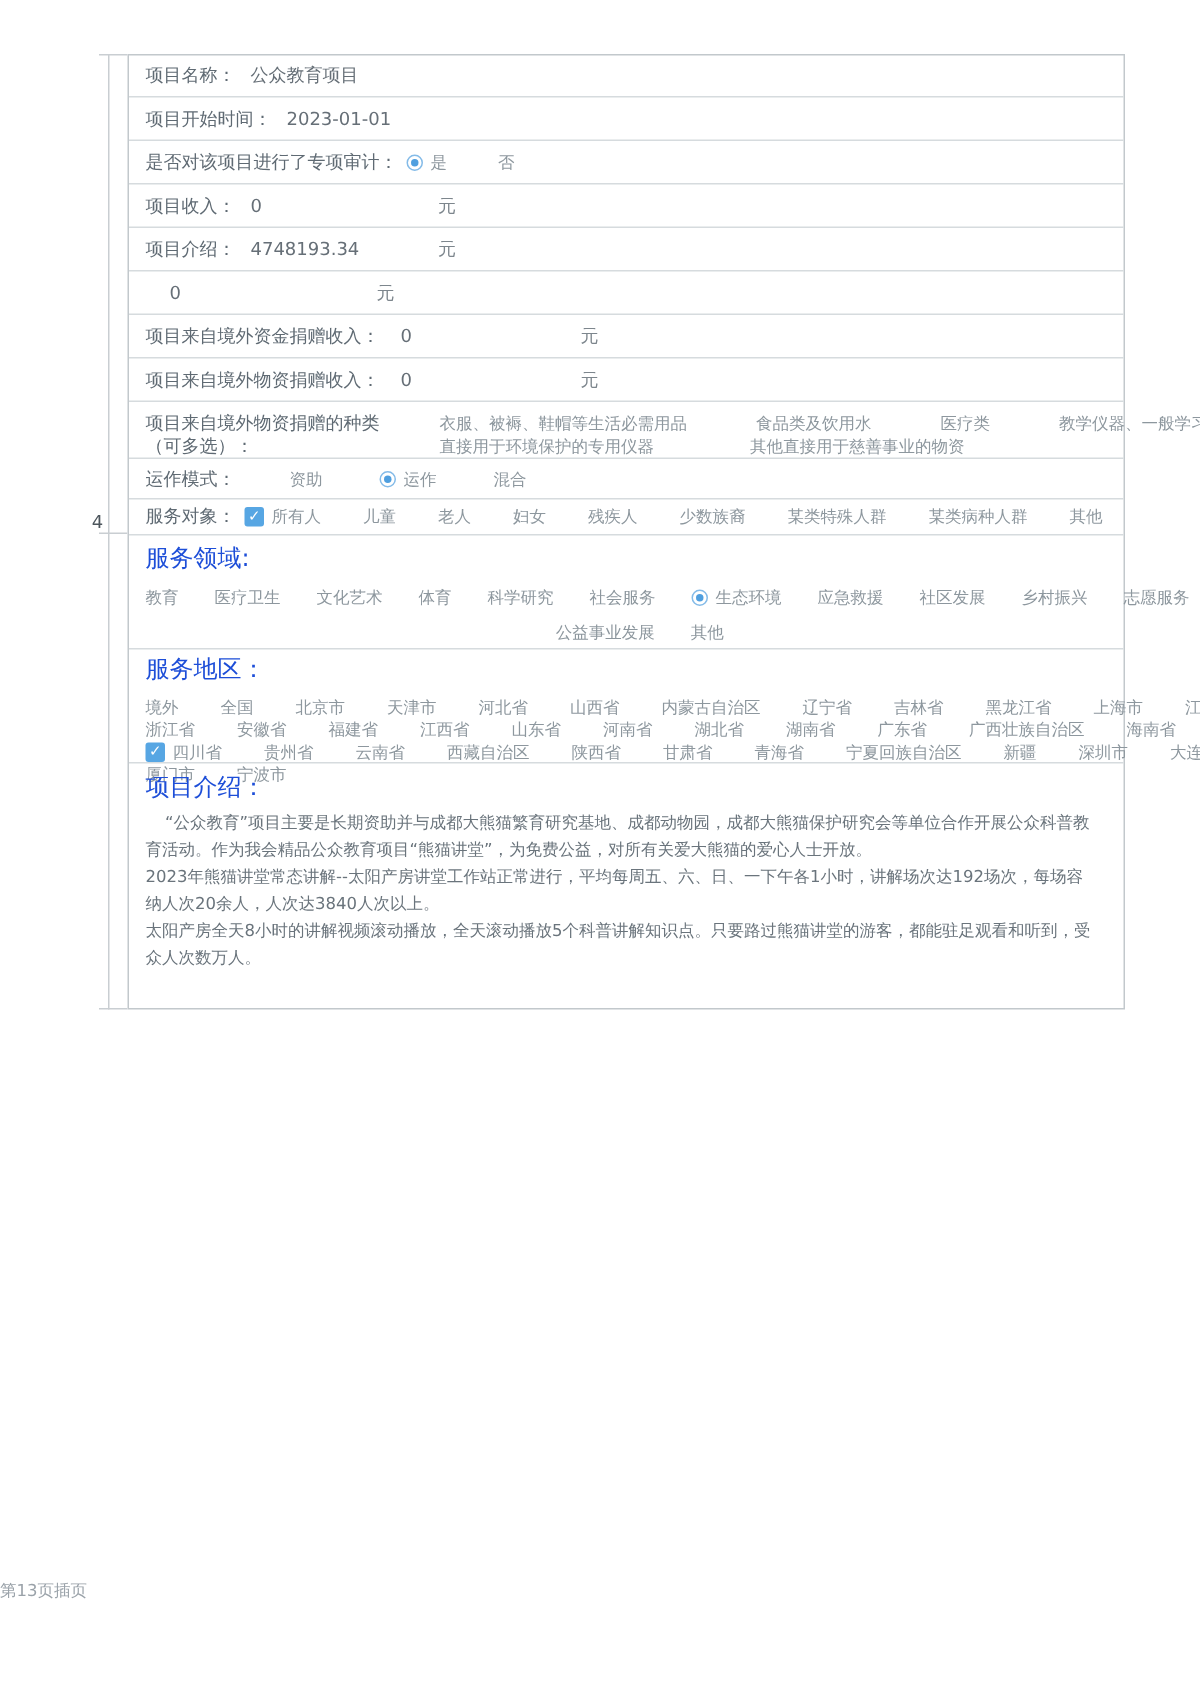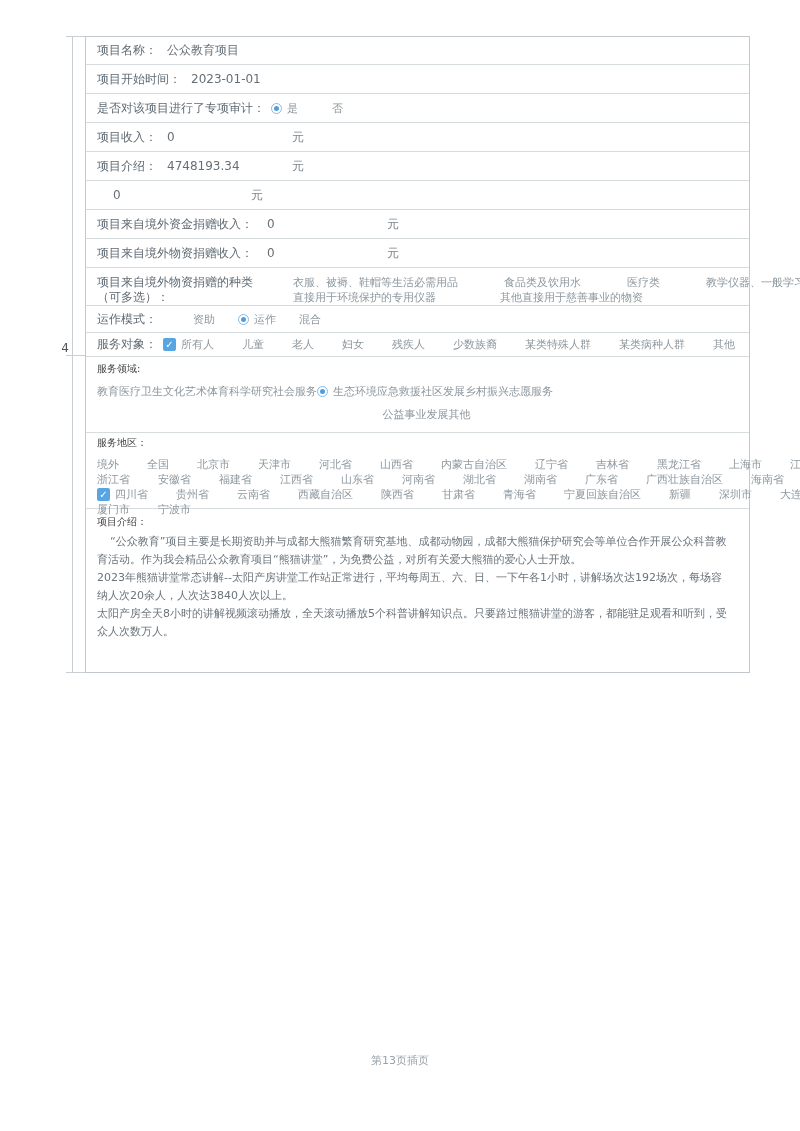--- a/index.html
+++ b/index.html
@@ -30,24 +30,24 @@
   .h28{height:28px}.h29{height:29px}.h38{height:38px}.h27{height:27px}
   .h24{height:24px}.h76{height:76px}.h162{height:162px;border-bottom:none;}
   .lbl{white-space:nowrap;color:#5f6a73;}
   .val{margin-left:10px;color:#666f77;}
   .val-w125{display:inline-block;width:125px;margin-left:10px;color:#666f77;}
   .val-w138{display:inline-block;width:138px;margin-left:16px;color:#666f77;}
   .val-w120{display:inline-block;width:120px;margin-left:14px;color:#666f77;}
   .unit{color:#7d868d;}
   .opts{display:inline-flex;align-items:center;}
   .opts .opt{display:inline-flex;align-items:center;font-size:11px;color:#8d979e;white-space:nowrap;}
-  .gap30{column-gap:23px;}
+  .gap30{column-gap:38px;}
   .gap34{column-gap:34px;}
   .gap28{column-gap:28px;}
-  .gap24{}
+  .gap24{column-gap:24px;}
   .gap46{column-gap:46px;}
   .gap64{column-gap:64px;}
   .ml6{margin-left:6px;}
   .ml36{margin-left:36px;}
   .radio-checked{
     width:11px;height:11px;border:1px solid #84bbe8;border-radius:50%;
     background:#fff;display:inline-flex;align-items:center;justify-content:center;
     margin-right:5px;flex:0 0 auto;box-sizing:border-box;
   }
   .radio-checked::after{content:'';width:5px;height:5px;border-radius:50%;background:#4f9fdf;}
@@ -55,31 +55,31 @@
     width:13px;height:13px;border-radius:2px;background:#57a6e3;color:#fff;
     font-size:10px;line-height:13px;text-align:center;display:inline-block;
     margin-right:5px;flex:0 0 auto;
   }
   
   .goods-row{display:flex;align-items:flex-end;padding-top:5px;gap:36px;}
   .goods-label{flex:0 0 160px;line-height:15px;}
   .goods-opts{flex:1;}
   .goods-opts .opts{display:flex;line-height:15px;}
   
-  .block-label{padding-top:5px;font-size:10px;color:#404040;}
+  .block-label{padding-top:5px;font-size:16px;color:#1d4ed8;}
   .opt-line{display:flex;align-items:center;margin-top:8px;}
   .opt-line2-indent{margin-left:18px;justify-content:center;}
   .area-line{display:flex;align-items:center;margin-top:2px;line-height:13px;}
   .area-wrap{margin-top:8px;}
   
   .intro-body{margin-top:4px;padding-right:10px;font-size:11px;color:#6a747c;line-height:18px;}
   .intro-body p{margin:0;}
   .p-indent{text-indent:13px;}
   .footer{
-    position:absolute;left:0;right:0;top:1053px;text-align:center;
+    position:absolute;left:0;right:0;top:1053px;text-align:left;
     font-size:11px;color:#9aa2a9;
   }
 </style>
 </head>
 <body>
 
 <div class="margin-num">4</div>
 <div class="vline"></div>
 <div class="hseg hseg-top"></div>
 <div class="hseg hseg-mid"></div>

